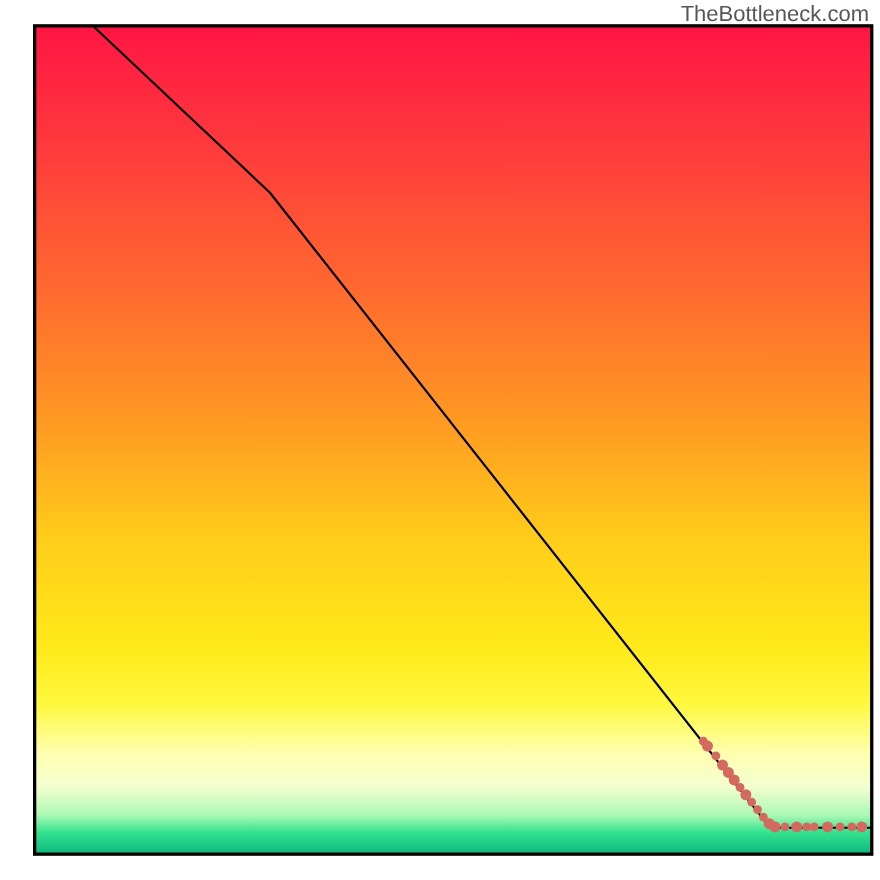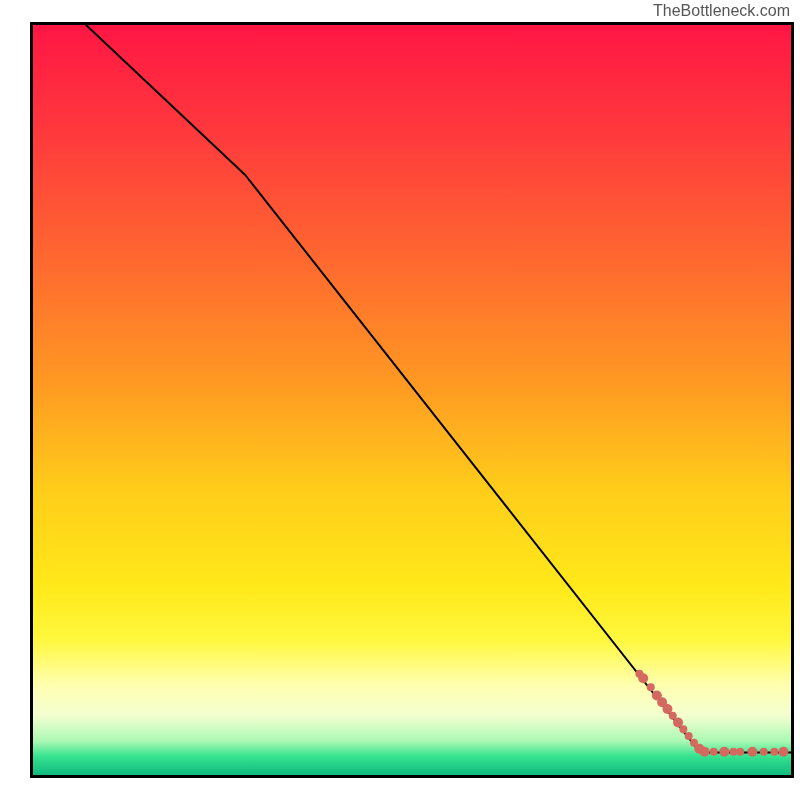--- a/index.html
+++ b/index.html
@@ -3,21 +3,21 @@
 <meta charset="utf-8">
 <style>
   * { margin: 0; padding: 0; box-sizing: border-box; }
   html, body { width: 800px; height: 800px; overflow: hidden; background: #fff; }
   .frame { position: relative; width: 800px; height: 800px; }
   .attrib {
     position: absolute;
     top: 2px;
     right: 10px;
     font-family: Arial, sans-serif;
-    font-size: 16px;
+    font-size: 20px;
     color: #555;
     font-weight: 500;
   }
   .plot-area {
     position: absolute;
     left: 30px;
     top: 22px;
     width: 764px;
     height: 756px;
     background: #000;

